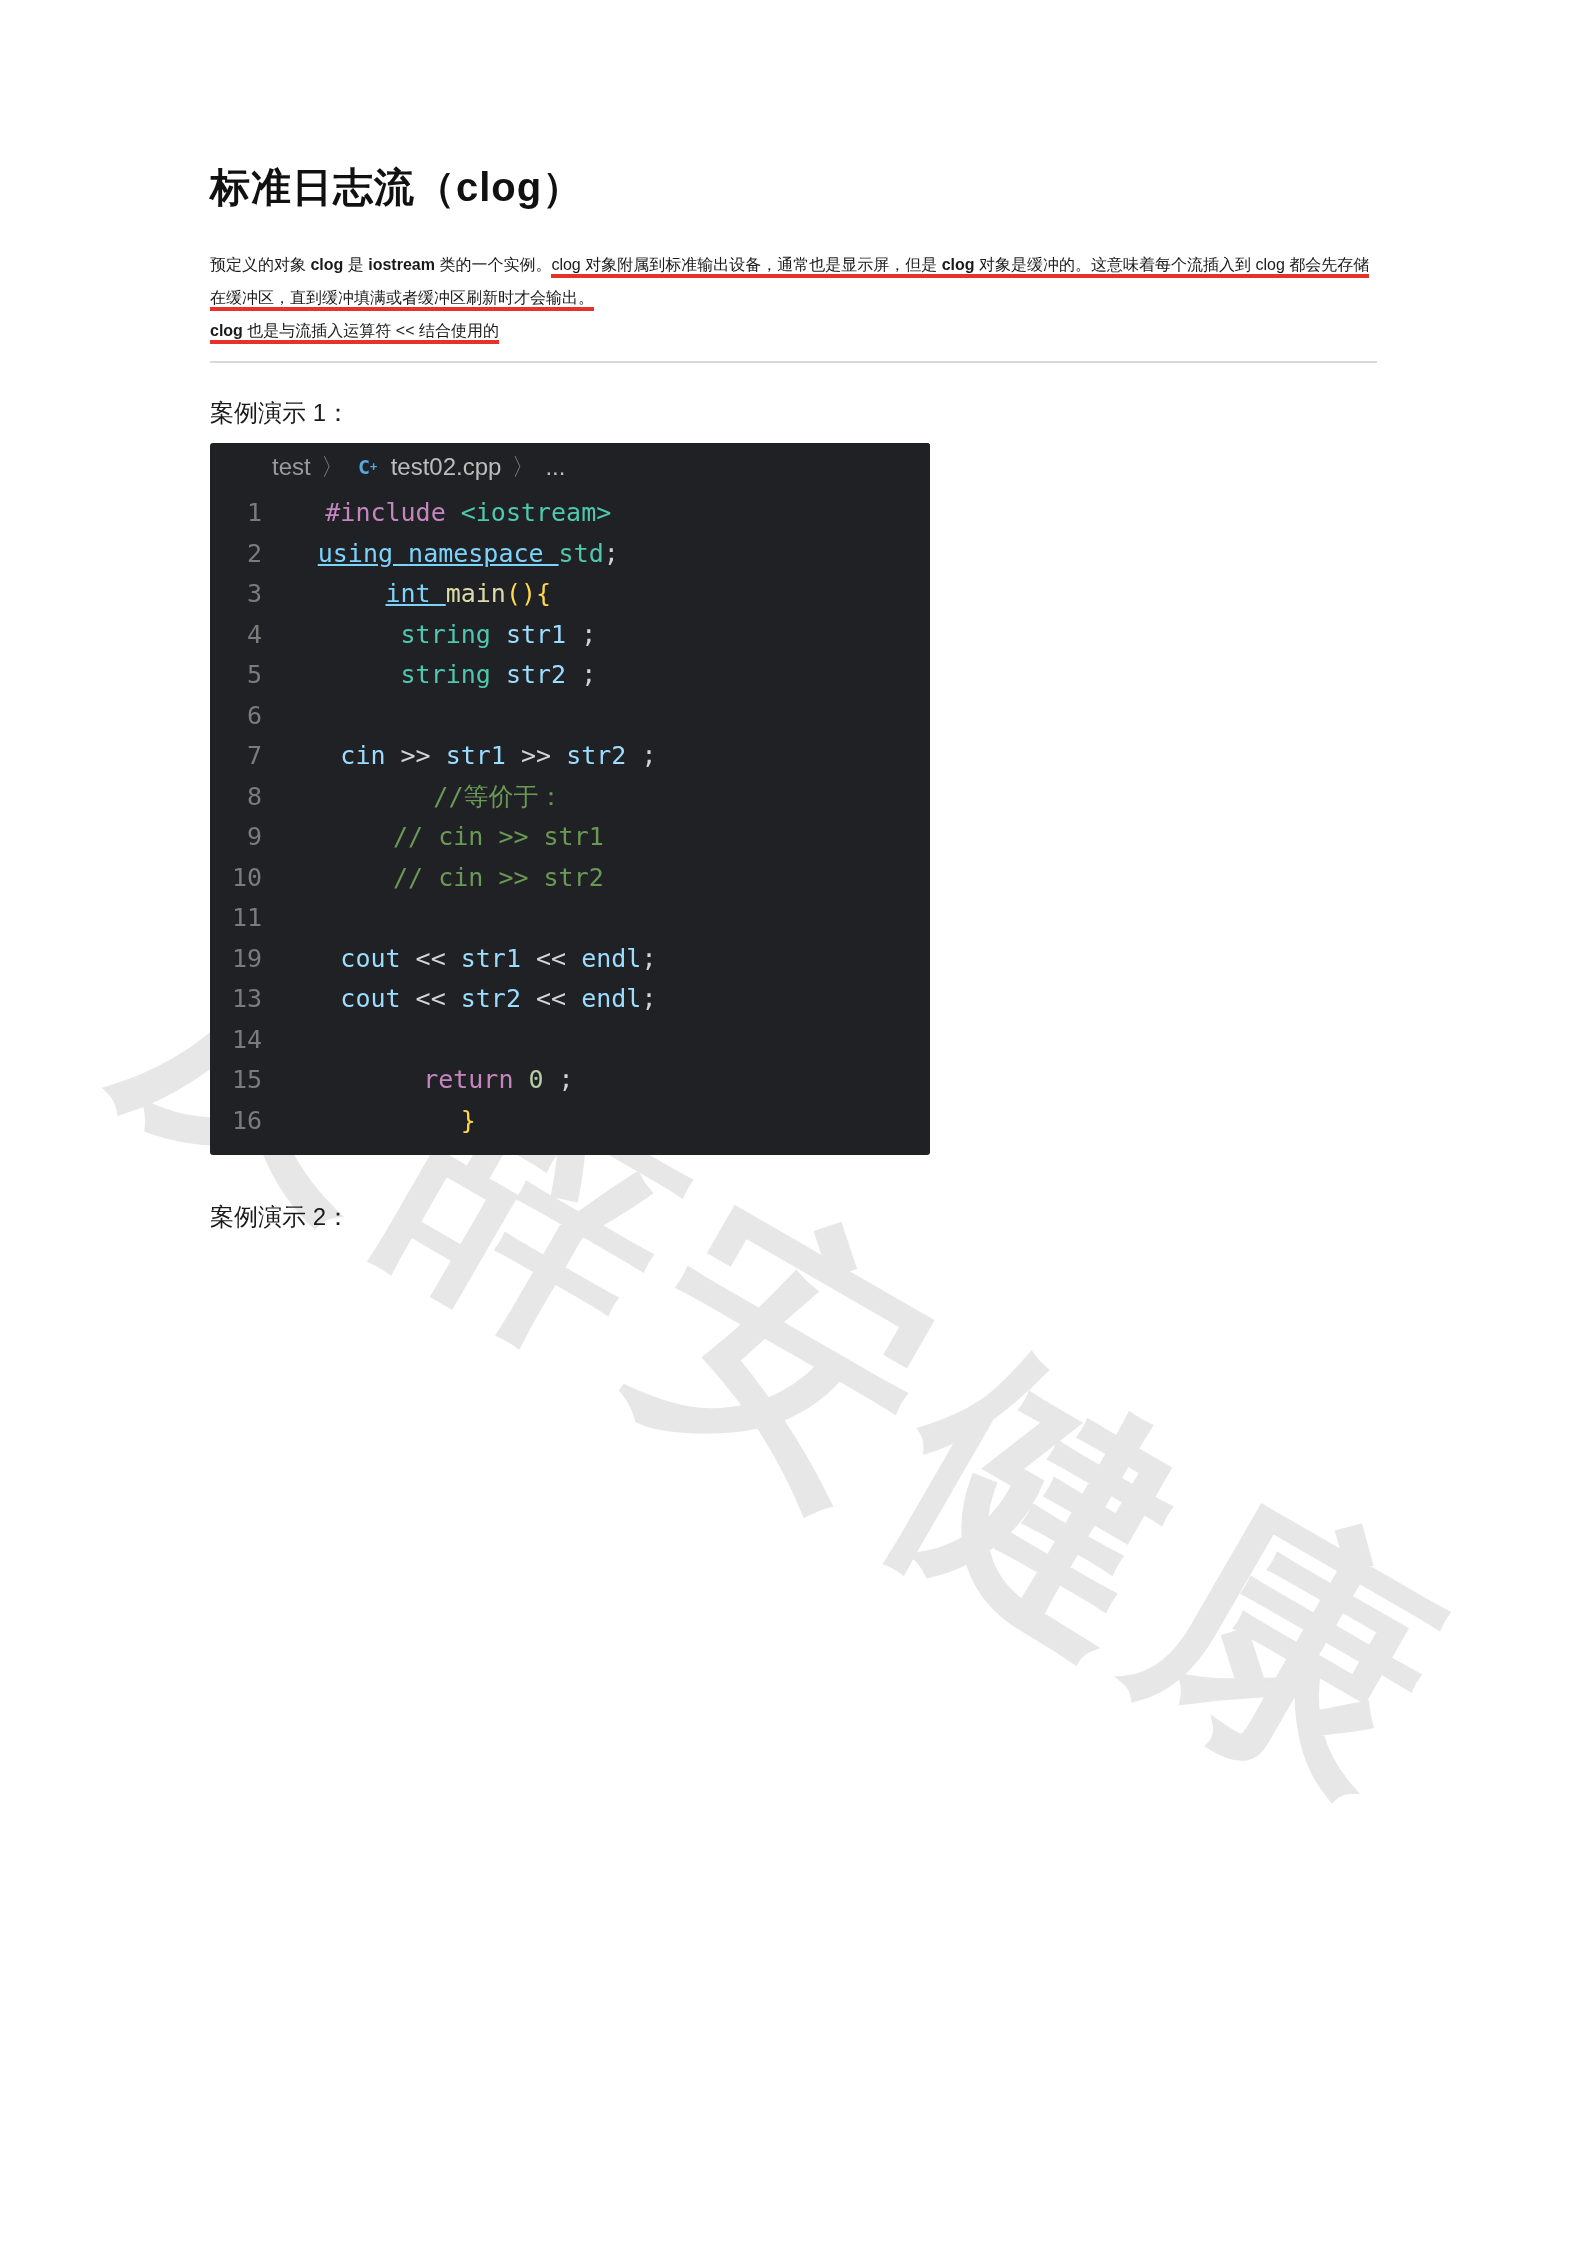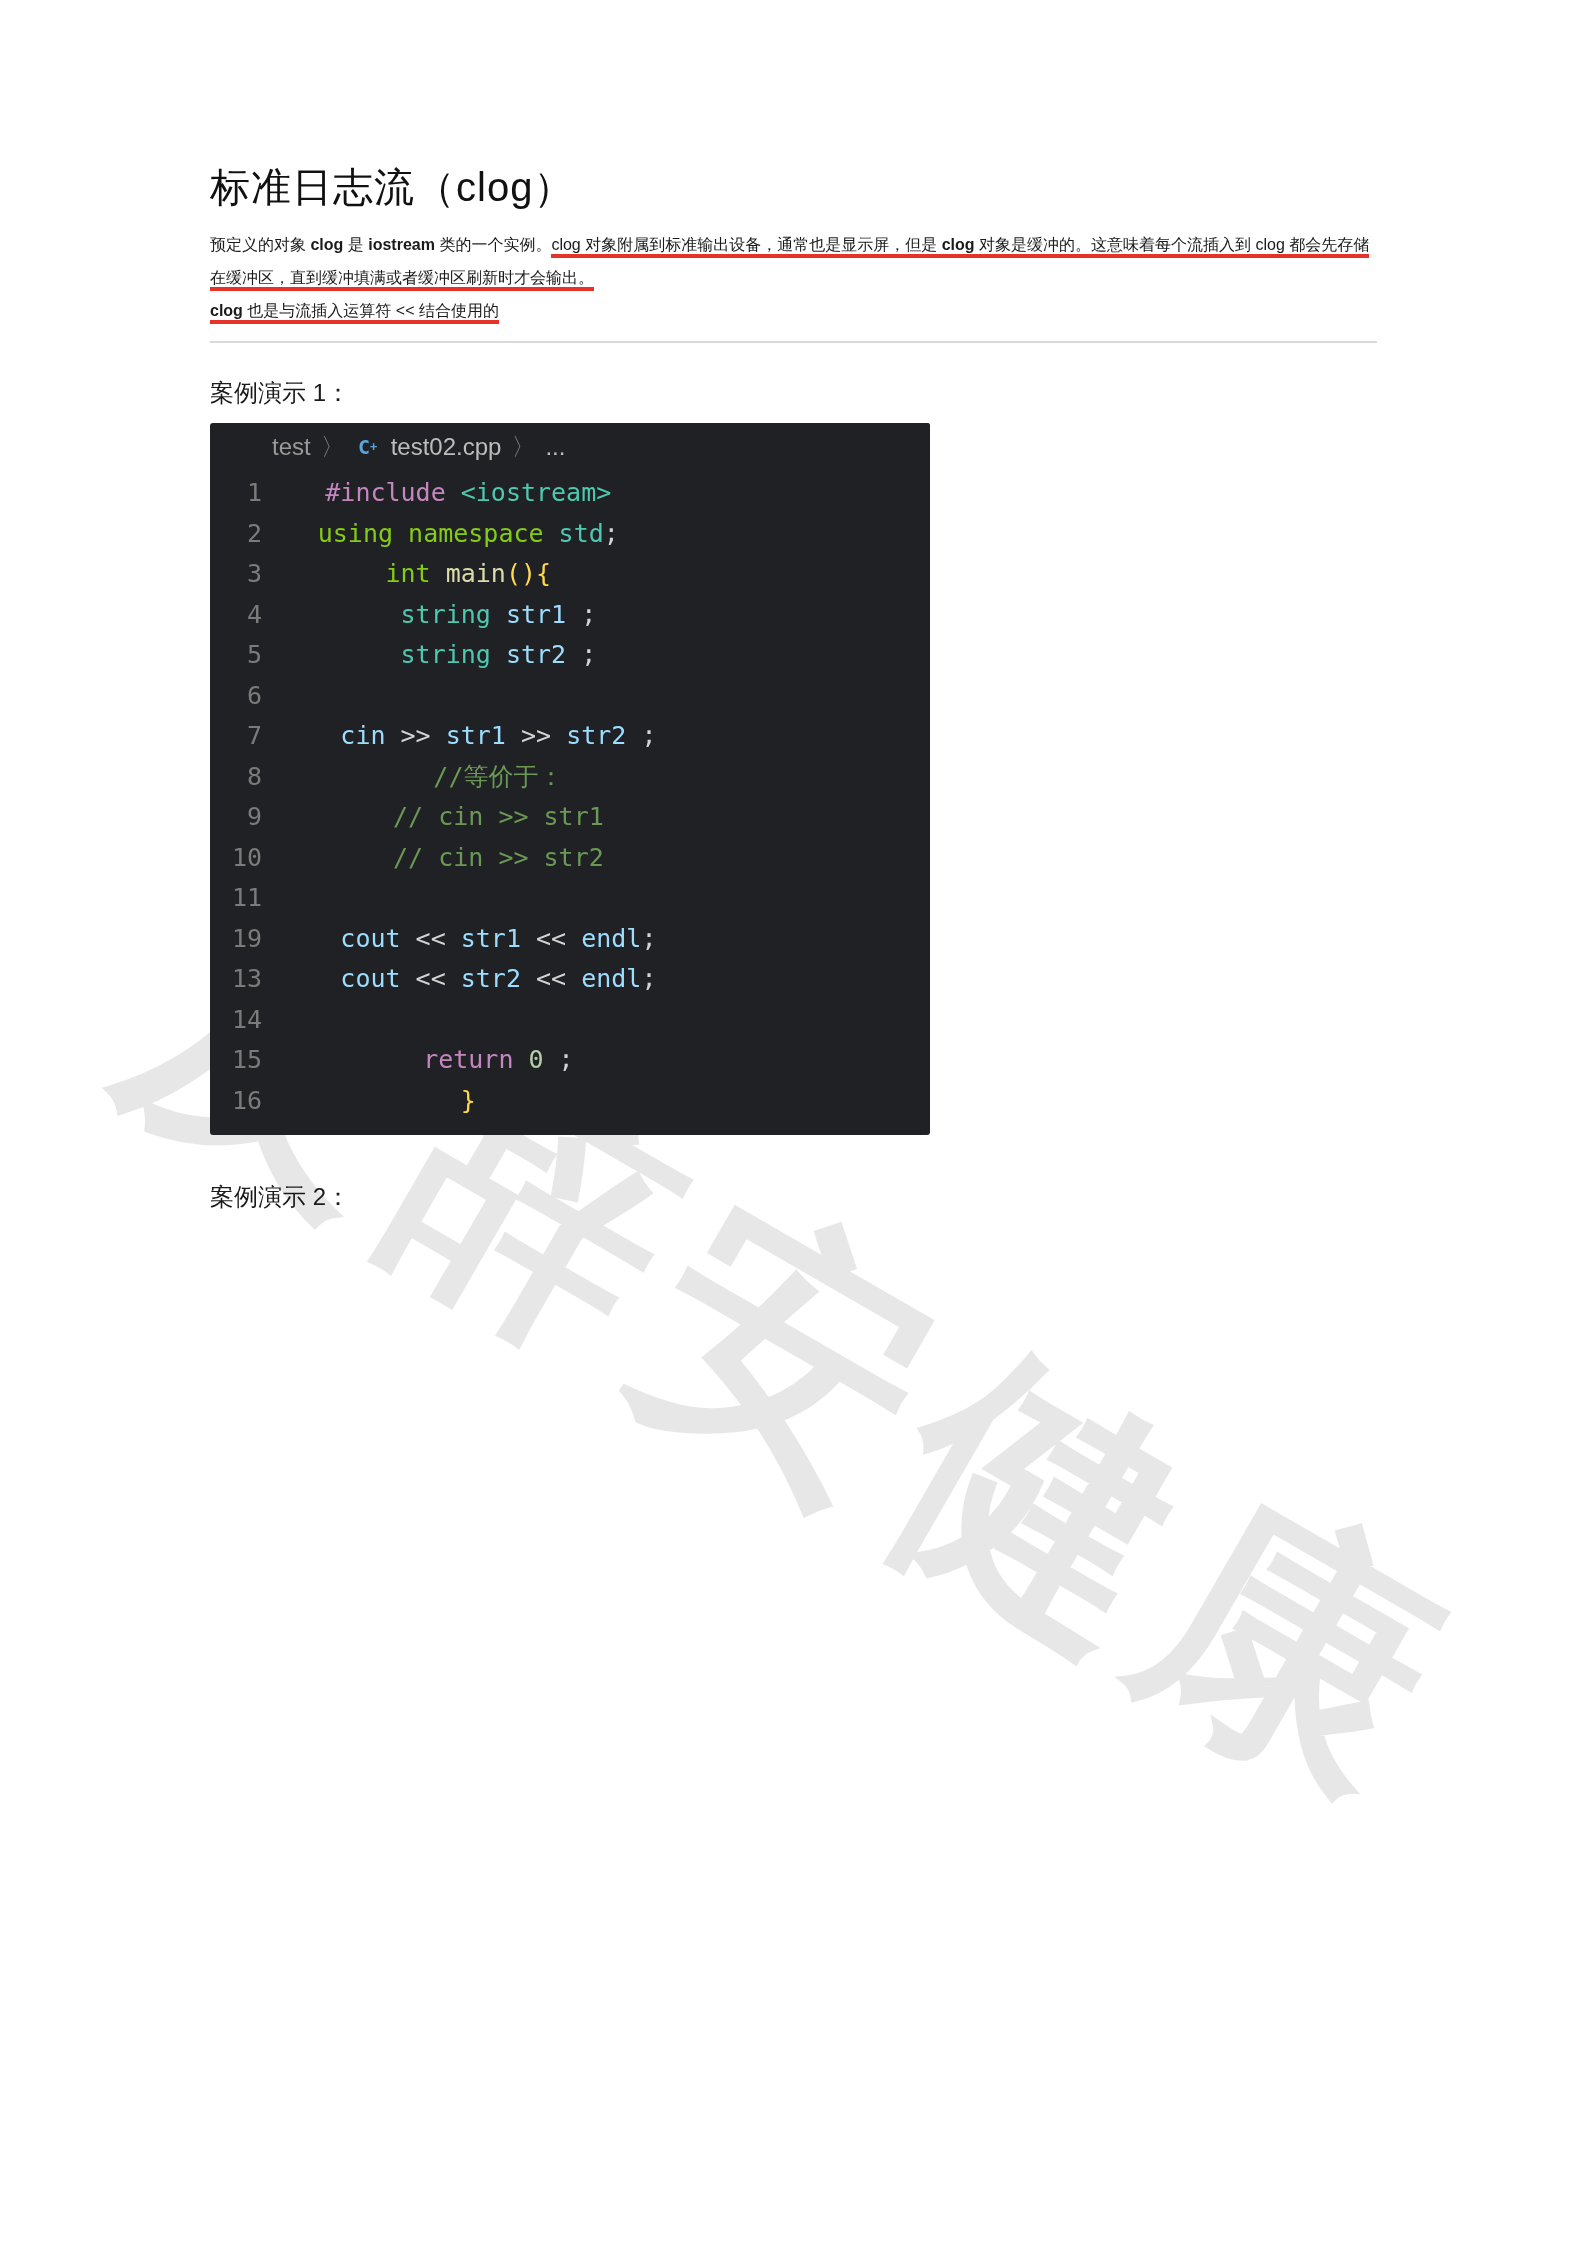--- a/index.html
+++ b/index.html
@@ -15,23 +15,23 @@
     position: relative;
     padding: 160px 210px 0 210px;
     width: 1587px;
     height: 2245px;
     z-index: 2;
   }
 
   
   h2.section-title {
     font-size: 40px;
-    font-weight: 400;
+    font-weight: 700;
     color: #111;
-    margin-bottom: 14px;
+    margin-bottom: 34px;
     letter-spacing: 1px;
   }
 
   
   .para {
     font-size: 16px;
     color: #1a1a1a;
     line-height: 2.05;
     font-weight: 400;
   }
@@ -101,21 +101,21 @@
   .code {
     padding: 4px 22px 14px 0;
     line-height: 1.62;
     white-space: pre;
     text-align: center;
   }
   .code .line { position: relative; }
 
   
   .mg { color: #c586c0; }
-  .bl { color: #84cc16; }
+  .bl { color: #7dd3fc; text-decoration: underline; }
   .gr { color: #4ec9b0; }
   .fn { color: #dcdcaa; }
   .vr { color: #9cdcfe; }
   .nm { color: #b5cea8; }
   .cm { color: #6a9955; }
   .ds { color: #d4d4d4; }
   .yb { color: #ffd84d; }
 
   .caption2 { margin-top: 46px; }
 

